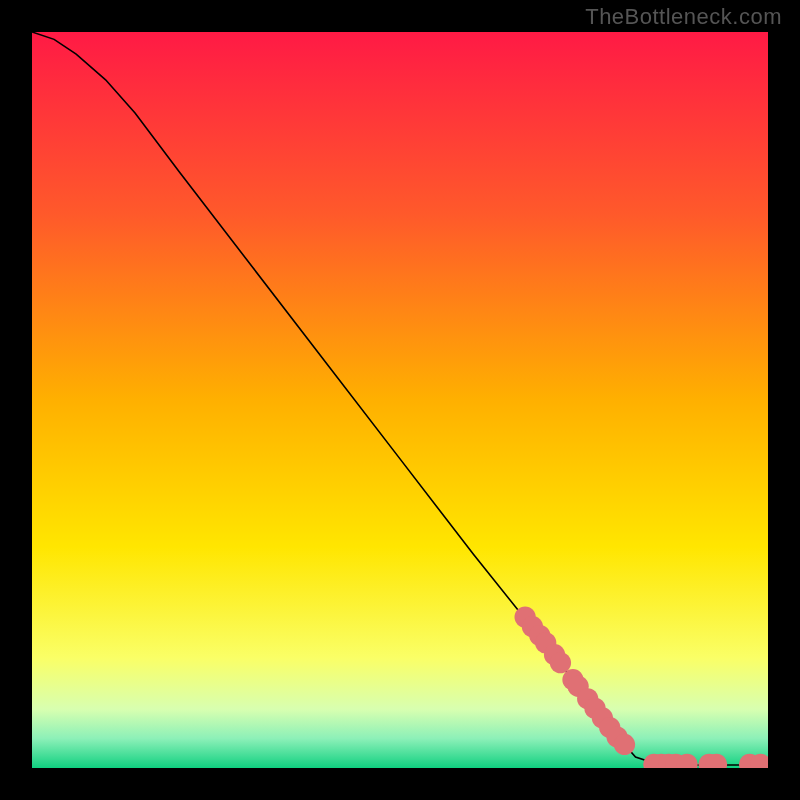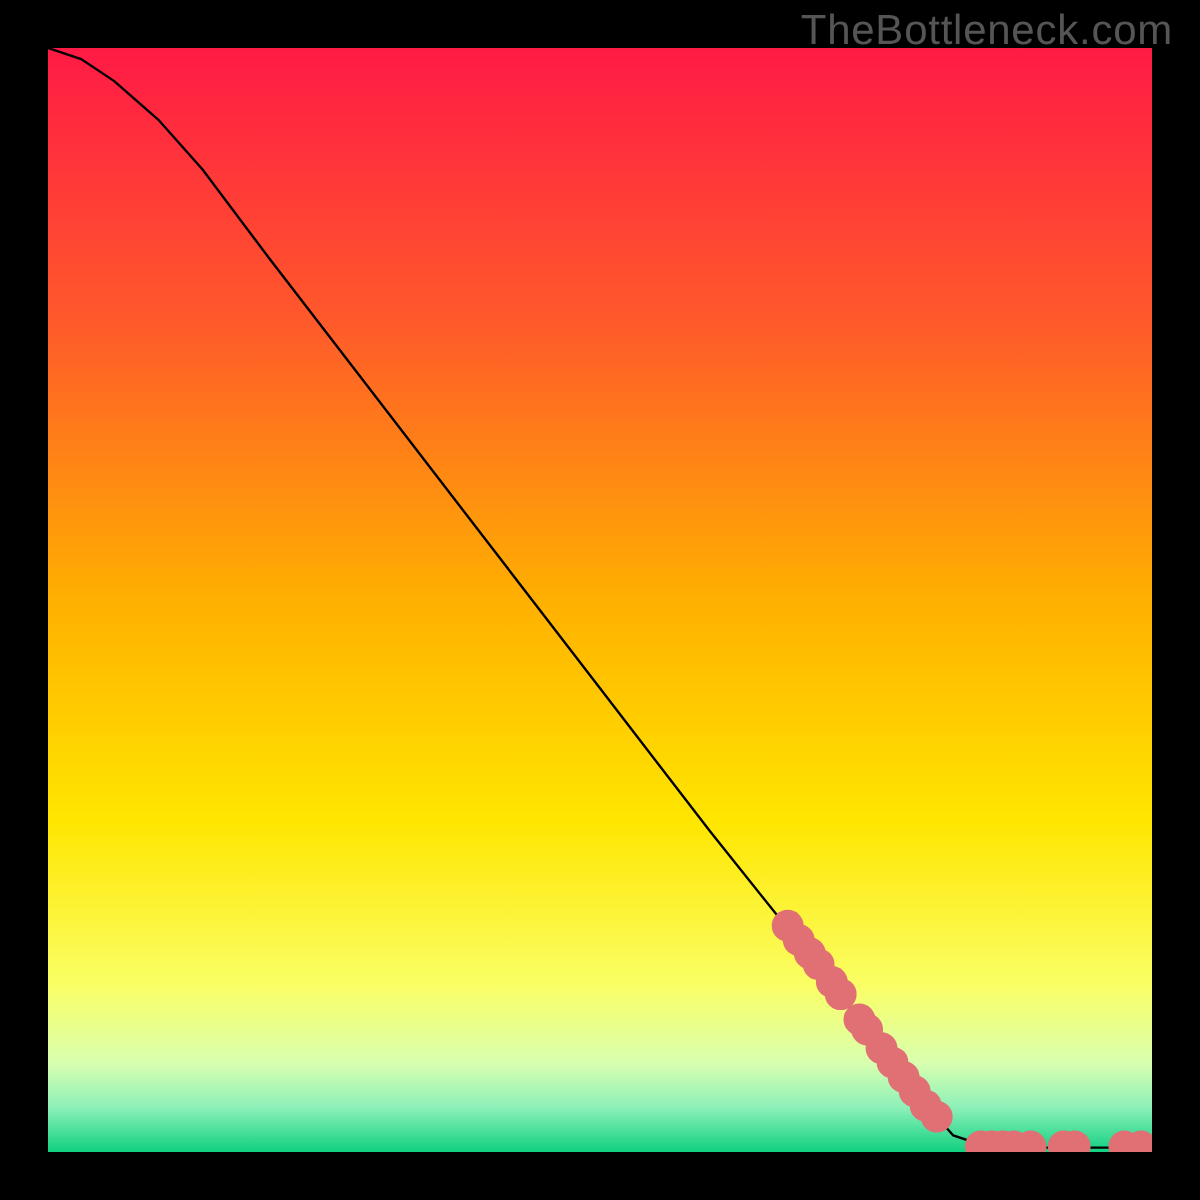--- a/index.html
+++ b/index.html
@@ -15,21 +15,21 @@
     position: relative;
     width: 800px;
     height: 800px;
     background: #000;
   }
   .watermark {
     position: absolute;
     top: 4px;
     right: 18px;
     color: #555;
-    font-size: 28px;
+    font-size: 22px;
     font-weight: 500;
     letter-spacing: 0.5px;
     z-index: 50;
   }
   .plot-wrap {
     position: absolute;
     left: 32px;
     top: 32px;
     width: 736px;
     height: 736px;

